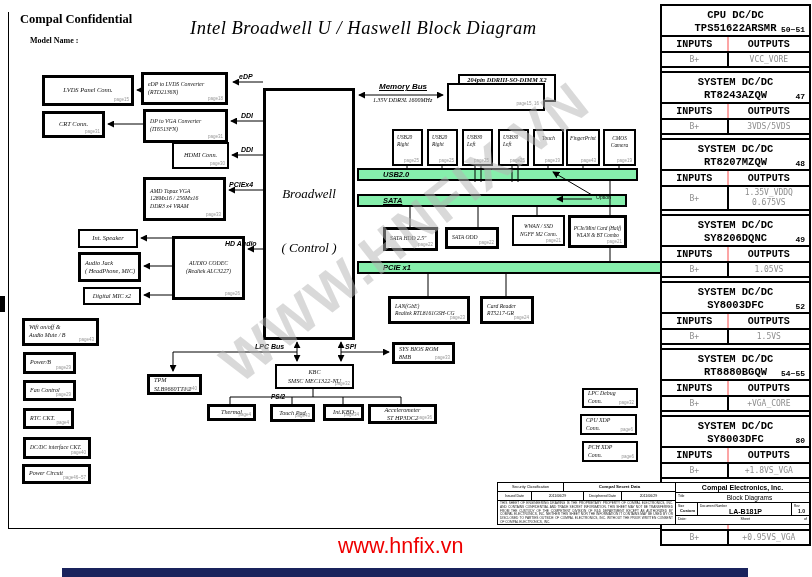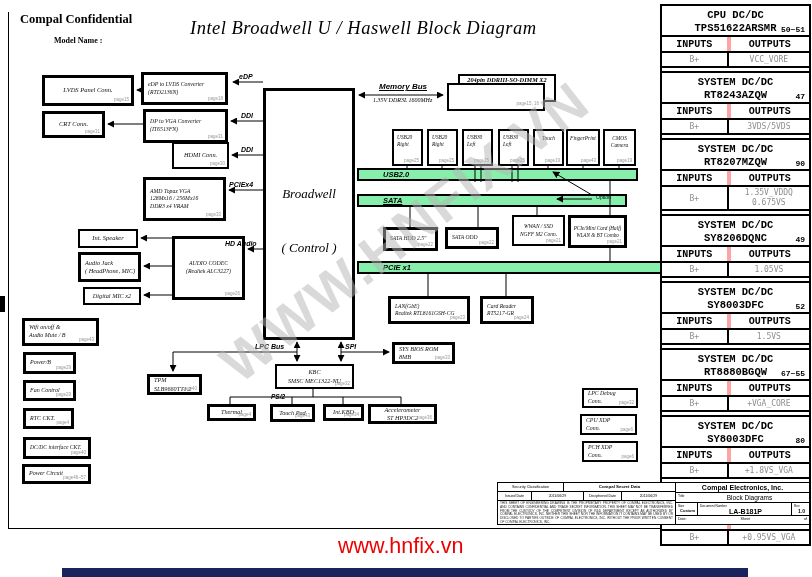--- a/index.html
+++ b/index.html
@@ -32,35 +32,35 @@
   
   .bar{position:absolute;height:13px;box-sizing:border-box;border:2px solid #000;background:#86efac;
       font:italic bold 7.5px "Liberation Sans",sans-serif;line-height:9px;padding-left:24px;z-index:9;}
   
   .wl{position:absolute;font:italic bold 7px "Liberation Sans",sans-serif;z-index:12;}
   .wl-mem{position:absolute;font:italic bold 8px "Liberation Sans",sans-serif;z-index:12;text-decoration:underline;}
   .wl-spec{position:absolute;font:italic 6px "Liberation Serif",serif;z-index:12;}
   .wl-opt{position:absolute;font:5px "Liberation Sans",sans-serif;z-index:12;}
   
   .h-conf{position:absolute;left:20px;top:12px;font:bold 12.5px "Liberation Serif",serif;}
-  .h-model{position:absolute;left:30px;top:36px;font:bold 8px "Liberation Serif",serif;margin-left:24px;}
+  .h-model{position:absolute;left:30px;top:36px;font:bold 8px "Liberation Serif",serif;}
   .h-project{position:absolute;left:56px;top:84px;font:bold 8px "Liberation Serif",serif;}
   .h-title{position:absolute;left:190px;top:18px;font:italic 18.5px "Liberation Serif",serif;letter-spacing:.5px;text-align:center;}
   
   .dcdc{position:absolute;left:660px;top:4px;width:151px;border:2.5px solid #000;background:#fff;
       box-sizing:border-box;z-index:10;}
   .sec{border-top:2px solid #000;border-bottom:2px solid #000;margin-bottom:3px;background:#fff;}
   .sec:first-child{border-top:none;}
   .sec:last-child{margin-bottom:0;border-bottom:none;}
   .sec-title{position:relative;padding:3px 5px 1px;font:bold 10.5px "Liberation Mono",monospace;line-height:12.5px;text-align:center;}
   .sec-title .t1,.sec-title .t2{display:block;white-space:nowrap;}
   .spg{position:absolute;right:4px;bottom:1px;font:bold 8px "Liberation Mono",monospace;}
   .sec-hdr{display:flex;border-top:2px solid #000;border-bottom:2px solid #000;
       font:bold 10px "Liberation Mono",monospace;text-align:center;}
-  .in-h{width:44%;border-right:4px solid #fca5a5;padding:1.5px 0;}
+  .in-h{width:44%;border-right:2px solid #fca5a5;padding:1.5px 0;}
   .out-h{flex:1;padding:1.5px 0;}
   .sec-val{display:flex;font:8px "DejaVu Sans Mono",monospace;color:#8e8e8e;min-height:13px;text-align:center;}
   .in-v{width:44%;border-right:2px solid #000;display:flex;align-items:center;justify-content:center;}
   .out-v{flex:1;display:flex;flex-direction:column;justify-content:center;padding:1px 0;line-height:1.25;}
   
   .tb{position:absolute;left:497px;top:482px;width:313px;height:43px;border:1.5px solid #000;
       box-sizing:border-box;background:#fff;font-family:"Liberation Sans",sans-serif;z-index:10;}
   .tb *{box-sizing:border-box;}
   .tb-left{position:absolute;left:0;top:0;width:177px;height:100%;}
   .tb-right{position:absolute;left:177px;top:0;right:0;height:100%;border-left:1px solid #000;}
@@ -174,21 +174,21 @@
         <span class="in-v">B+</span>
         <span class="out-v">
             <div>3VDS/5VDS</div>
           </span>
       </div>
     </div>
       <div class="sec">
       <div class="sec-title">
         <span class="t1">SYSTEM DC/DC</span>
         <span class="t2">RT8207MZQW</span>
-        <span class="spg">90</span>
+        <span class="spg">48</span>
       </div>
       <div class="sec-hdr">
         <span class="in-h">INPUTS</span>
         <span class="out-h">OUTPUTS</span>
       </div>
       <div class="sec-val">
         <span class="in-v">B+</span>
         <span class="out-v">
             <div>1.35V_VDDQ</div>
             <div>0.675VS</div>
@@ -226,21 +226,21 @@
         <span class="in-v">B+</span>
         <span class="out-v">
             <div>1.5VS</div>
           </span>
       </div>
     </div>
       <div class="sec">
       <div class="sec-title">
         <span class="t1">SYSTEM DC/DC</span>
         <span class="t2">RT8880BGQW</span>
-        <span class="spg">67~55</span>
+        <span class="spg">54~55</span>
       </div>
       <div class="sec-hdr">
         <span class="in-h">INPUTS</span>
         <span class="out-h">OUTPUTS</span>
       </div>
       <div class="sec-val">
         <span class="in-v">B+</span>
         <span class="out-v">
             <div>+VGA_CORE</div>
           </span>

